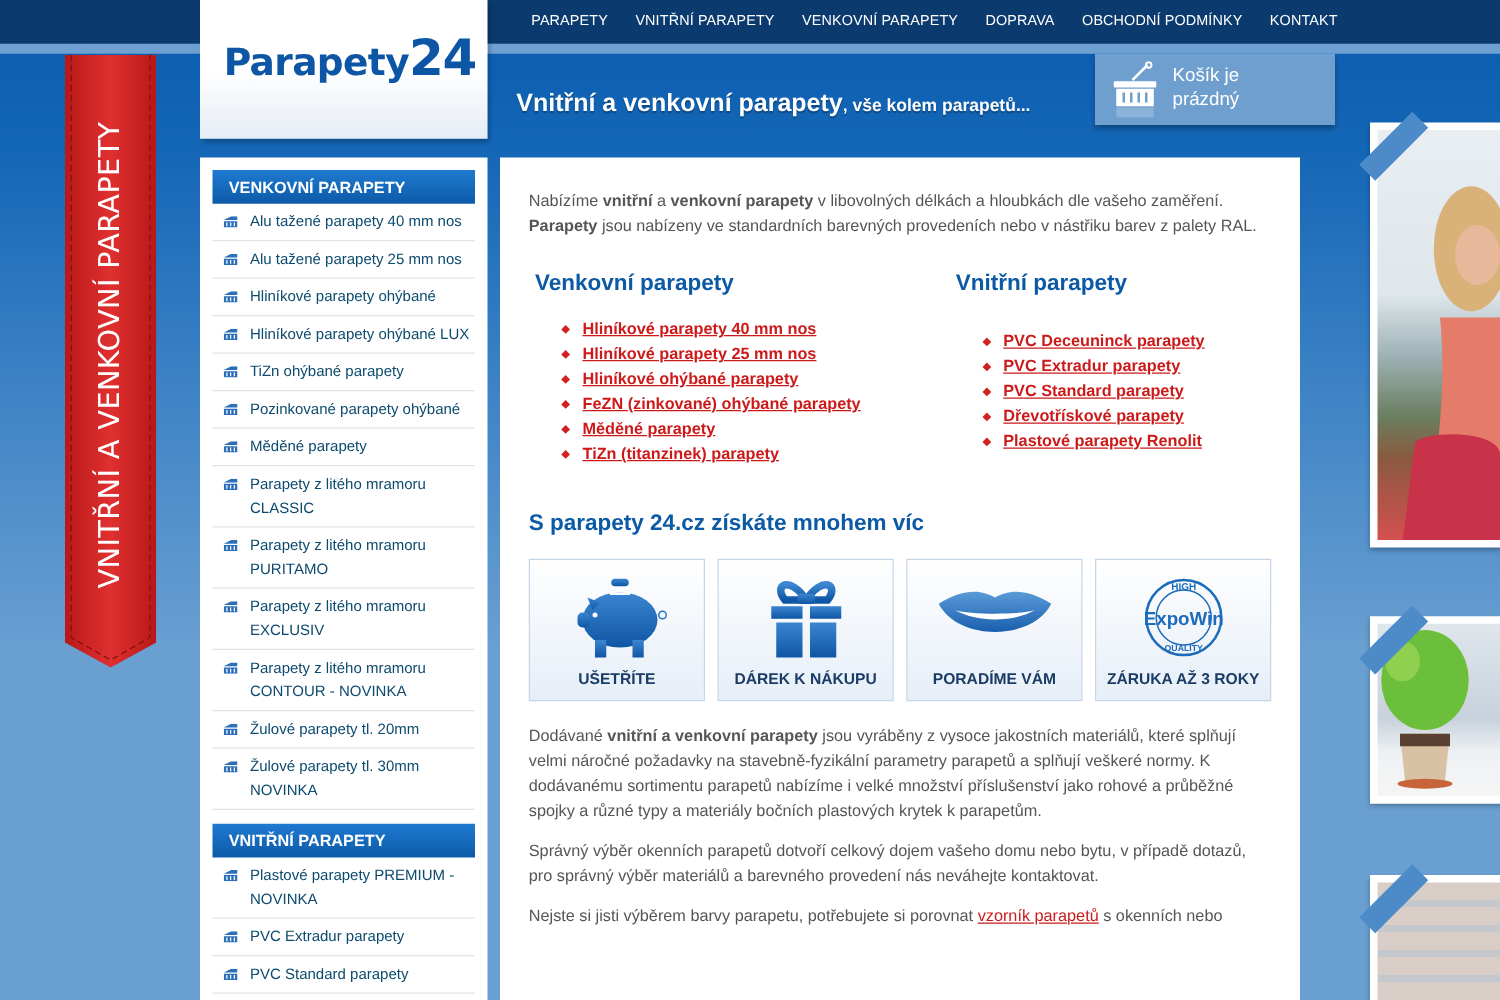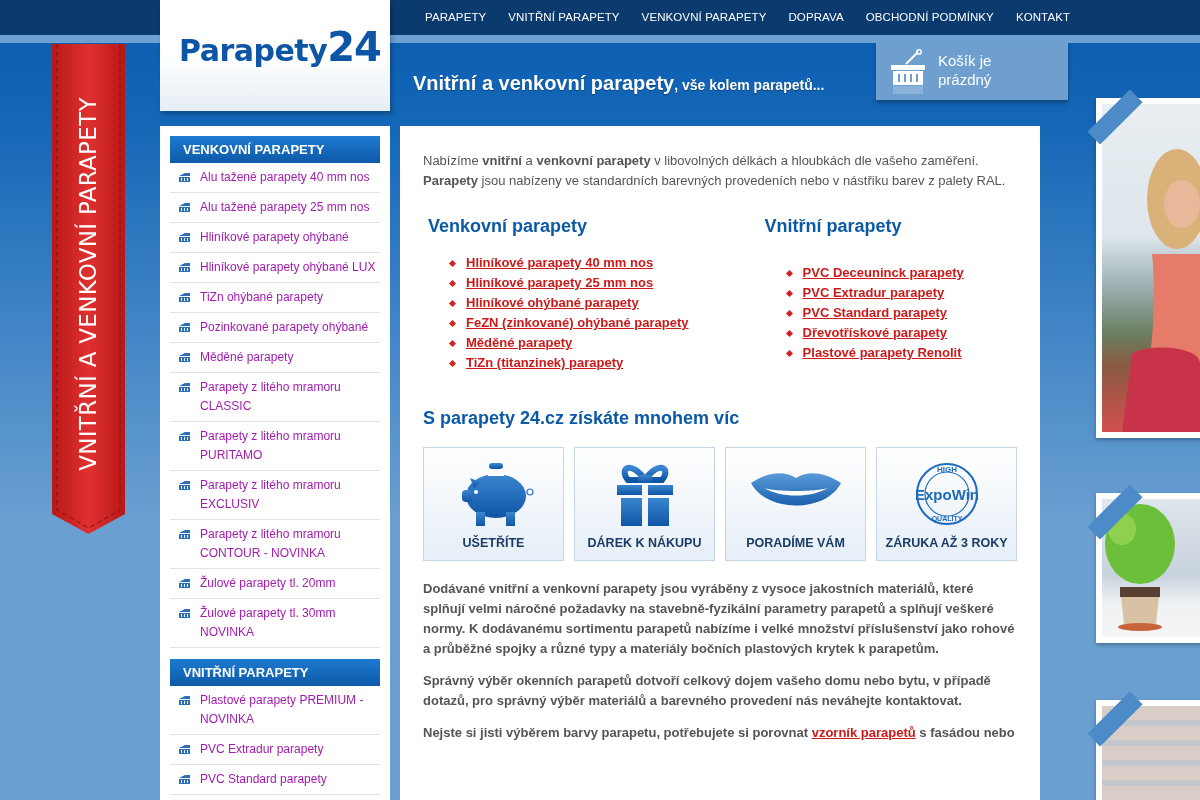--- a/index.html
+++ b/index.html
@@ -62,21 +62,21 @@
     position: absolute; left: 160px; top: 126px; width: 230px; height: 674px;
     background: #ffffff; padding: 10px 10px 0 10px;
   }
   .side-head {
     height: 27px; background: linear-gradient(to bottom, #1e7ad0 0%, #0d5aa8 100%);
     color: #ffffff; font-weight: bold; font-size: 13px; line-height: 27px; padding-left: 13px;
   }
   .side-list { list-style: none; }
   .side-list li {
     border-bottom: 1px solid #e3e3e3; padding: 5px 0 5px 30px; position: relative;
-    font-size: 12px; line-height: 19px; color: #a21caf;
+    font-size: 12px; line-height: 19px; color: #0c4a6e;
   }
   .side-list li .ico {
     position: absolute; left: 9px; top: 10px; width: 11px; height: 9px;
   }
   .side-head.second { margin-top: 11px; }
 
   .main {
     position: absolute; left: 400px; top: 126px; width: 640px; height: 674px;
     background: #ffffff; padding: 0 23px;
   }
@@ -101,21 +101,21 @@
   .features { display: flex; margin-top: 18px; gap: 10px; }
   .feat {
     width: 141px; height: 114px; border: 1px solid #c5d6e8;
     background: linear-gradient(to bottom, #ffffff 0%, #e6eef7 100%); position: relative;
   }
   .feat svg { position: absolute; left: 50%; top: 10px; transform: translateX(-50%); }
   .feat .lbl {
     position: absolute; left: 0; right: 0; bottom: 10px; text-align: center;
     font-weight: bold; font-size: 12.5px; color: #1a3c66;
   }
-  .body-p { margin-top: 18px; font-weight: bold; }
+  .body-p { margin-top: 18px; }
   .body-p + .body-p { margin-top: 12px; }
   .body-p a { color: #cc1a1a; text-decoration: underline; }
 
   .photo {
     position: absolute; left: 1096px; background: #ffffff; padding: 6px;
     box-shadow: 0 2px 4px rgba(0,0,0,0.3); width: 110px;
   }
   .photo .inner { width: 100%; height: 100%; }
   .photo-fold {
     position: absolute; width: 60px; height: 18px; background: #4d8ac8;
@@ -394,21 +394,21 @@
         <text x="40" y="14" text-anchor="middle" font-size="8" font-weight="bold" fill="#1d6bbb" font-family="Liberation Sans, sans-serif">HIGH</text>
         <text x="40" y="42" text-anchor="middle" font-size="15" font-weight="bold" fill="#1d6bbb" font-family="Liberation Sans, sans-serif">ExpoWin</text>
         <text x="40" y="63" text-anchor="middle" font-size="7" font-weight="bold" fill="#1d6bbb" font-family="Liberation Sans, sans-serif">QUALITY</text>
       </svg>
       <div class="lbl">ZÁRUKA AŽ 3 ROKY</div>
     </div>
   </div>
 
   <p class="body-p"><span>Dodávané </span><b>vnitřní a venkovní parapety</b><span> jsou vyráběny z vysoce jakostních materiálů, které splňují velmi náročné požadavky na stavebně-fyzikální parametry parapetů a splňují veškeré normy. K dodávanému sortimentu parapetů nabízíme i velké množství příslušenství jako rohové a průběžné spojky a různé typy a materiály bočních plastových krytek k parapetům.</span></p>
   <p class="body-p">Správný výběr okenních parapetů dotvoří celkový dojem vašeho domu nebo bytu, v případě dotazů, pro správný výběr materiálů a barevného provedení nás neváhejte kontaktovat.</p>
-  <p class="body-p"><span>Nejste si jisti výběrem barvy parapetu, potřebujete si porovnat </span><a href="#">vzorník parapetů</a><span> s fasádou nebo</span></p>
+  <p class="body-p"><span>Nejste si jisti výběrem barvy parapetu, potřebujete si porovnat </span><a href="#">vzorník parapetů</a><span> s okenních nebo</span></p>
 </main>
 
 <div class="photo" style="top:98px; height:340px;">
   <div class="inner" style="background: linear-gradient(to bottom, #e8eef2 0%, #dfe7ec 40%, #9eb2b6 55%, #6a7e60 70%, #8a5a40 80%, #d45050 100%);">
     <svg width="98" height="328" viewBox="0 0 98 328">
       <ellipse cx="75" cy="95" rx="30" ry="50" fill="#d9b27a"></ellipse>
       <ellipse cx="80" cy="100" rx="18" ry="24" fill="#e8b89a"></ellipse>
       <path d="M50,150 C55,200 50,240 40,330 L98,330 L98,150 Z" fill="#e57c6a"></path>
       <path d="M30,250 C40,240 98,240 98,260 L98,330 L20,330 Z" fill="#c9334a"></path>
     </svg>

